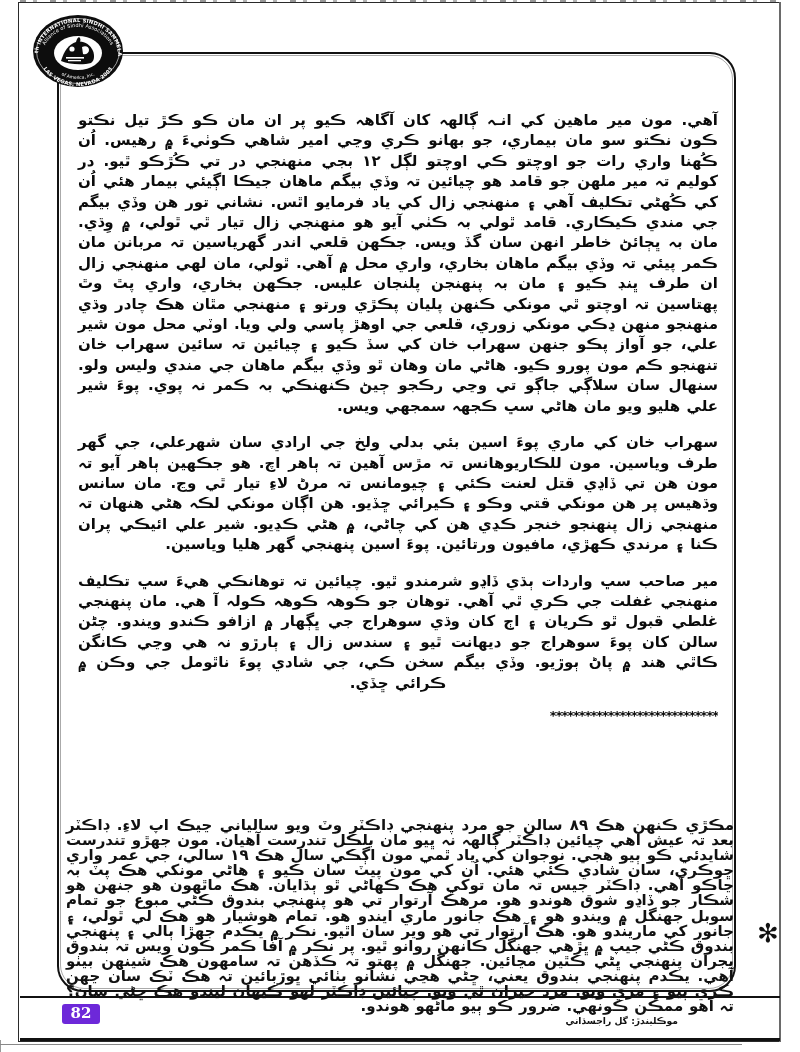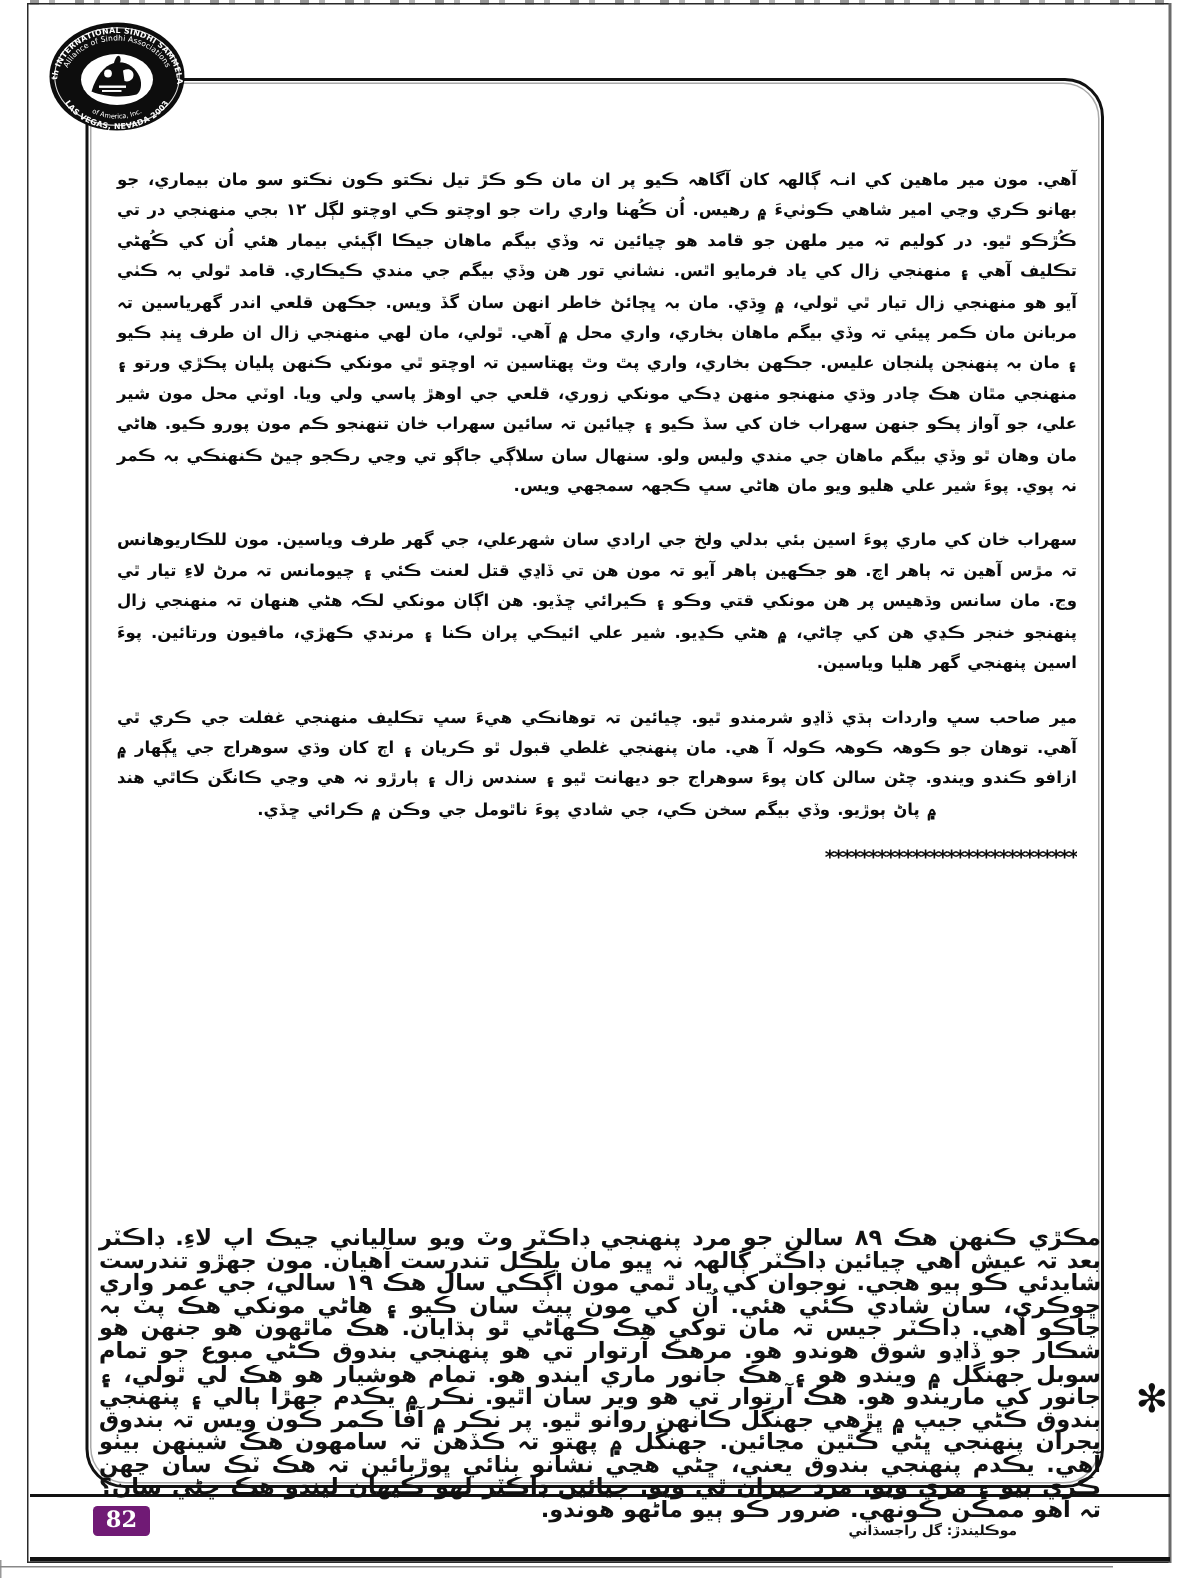--- a/index.html
+++ b/index.html
@@ -98,21 +98,21 @@
     top: 110px;
     width: 640px;
     direction: rtl;
     text-align: justify;
     text-align-last: right;
     unicode-bidi: isolate;
   }
 
   .para {
     font-family: "DejaVu Sans", sans-serif;
-    font-size: 11px;
+    font-size: 15px;
     line-height: 20.4px;
     color: #0b0b0b;
     margin: 0 0 16px 0;
     text-align: justify;
     text-align-last: right;
     word-spacing: 1px;
     font-weight: 600;
     letter-spacing: -0.1px;
   }
   .para.last-line-center { text-align-last: center; }
@@ -196,21 +196,21 @@
     left: 0; top: 42px;
     width: 760px; height: 2.5px;
     background: #111;
   }
   #page-number {
     position: absolute;
     left: 42px;
     top: 8px;
     min-width: 28px;
     padding: 1px 5px 2px 5px;
-    background: #701a75;
+    background: #6d28d9;
     color: #fff;
     font-family: "DejaVu Serif", serif;
     font-size: 15px;
     font-weight: 900;
     text-align: center;
     border-radius: 3px;
     letter-spacing: 0px;
     line-height: 17px;
   }
   #footer-title {

